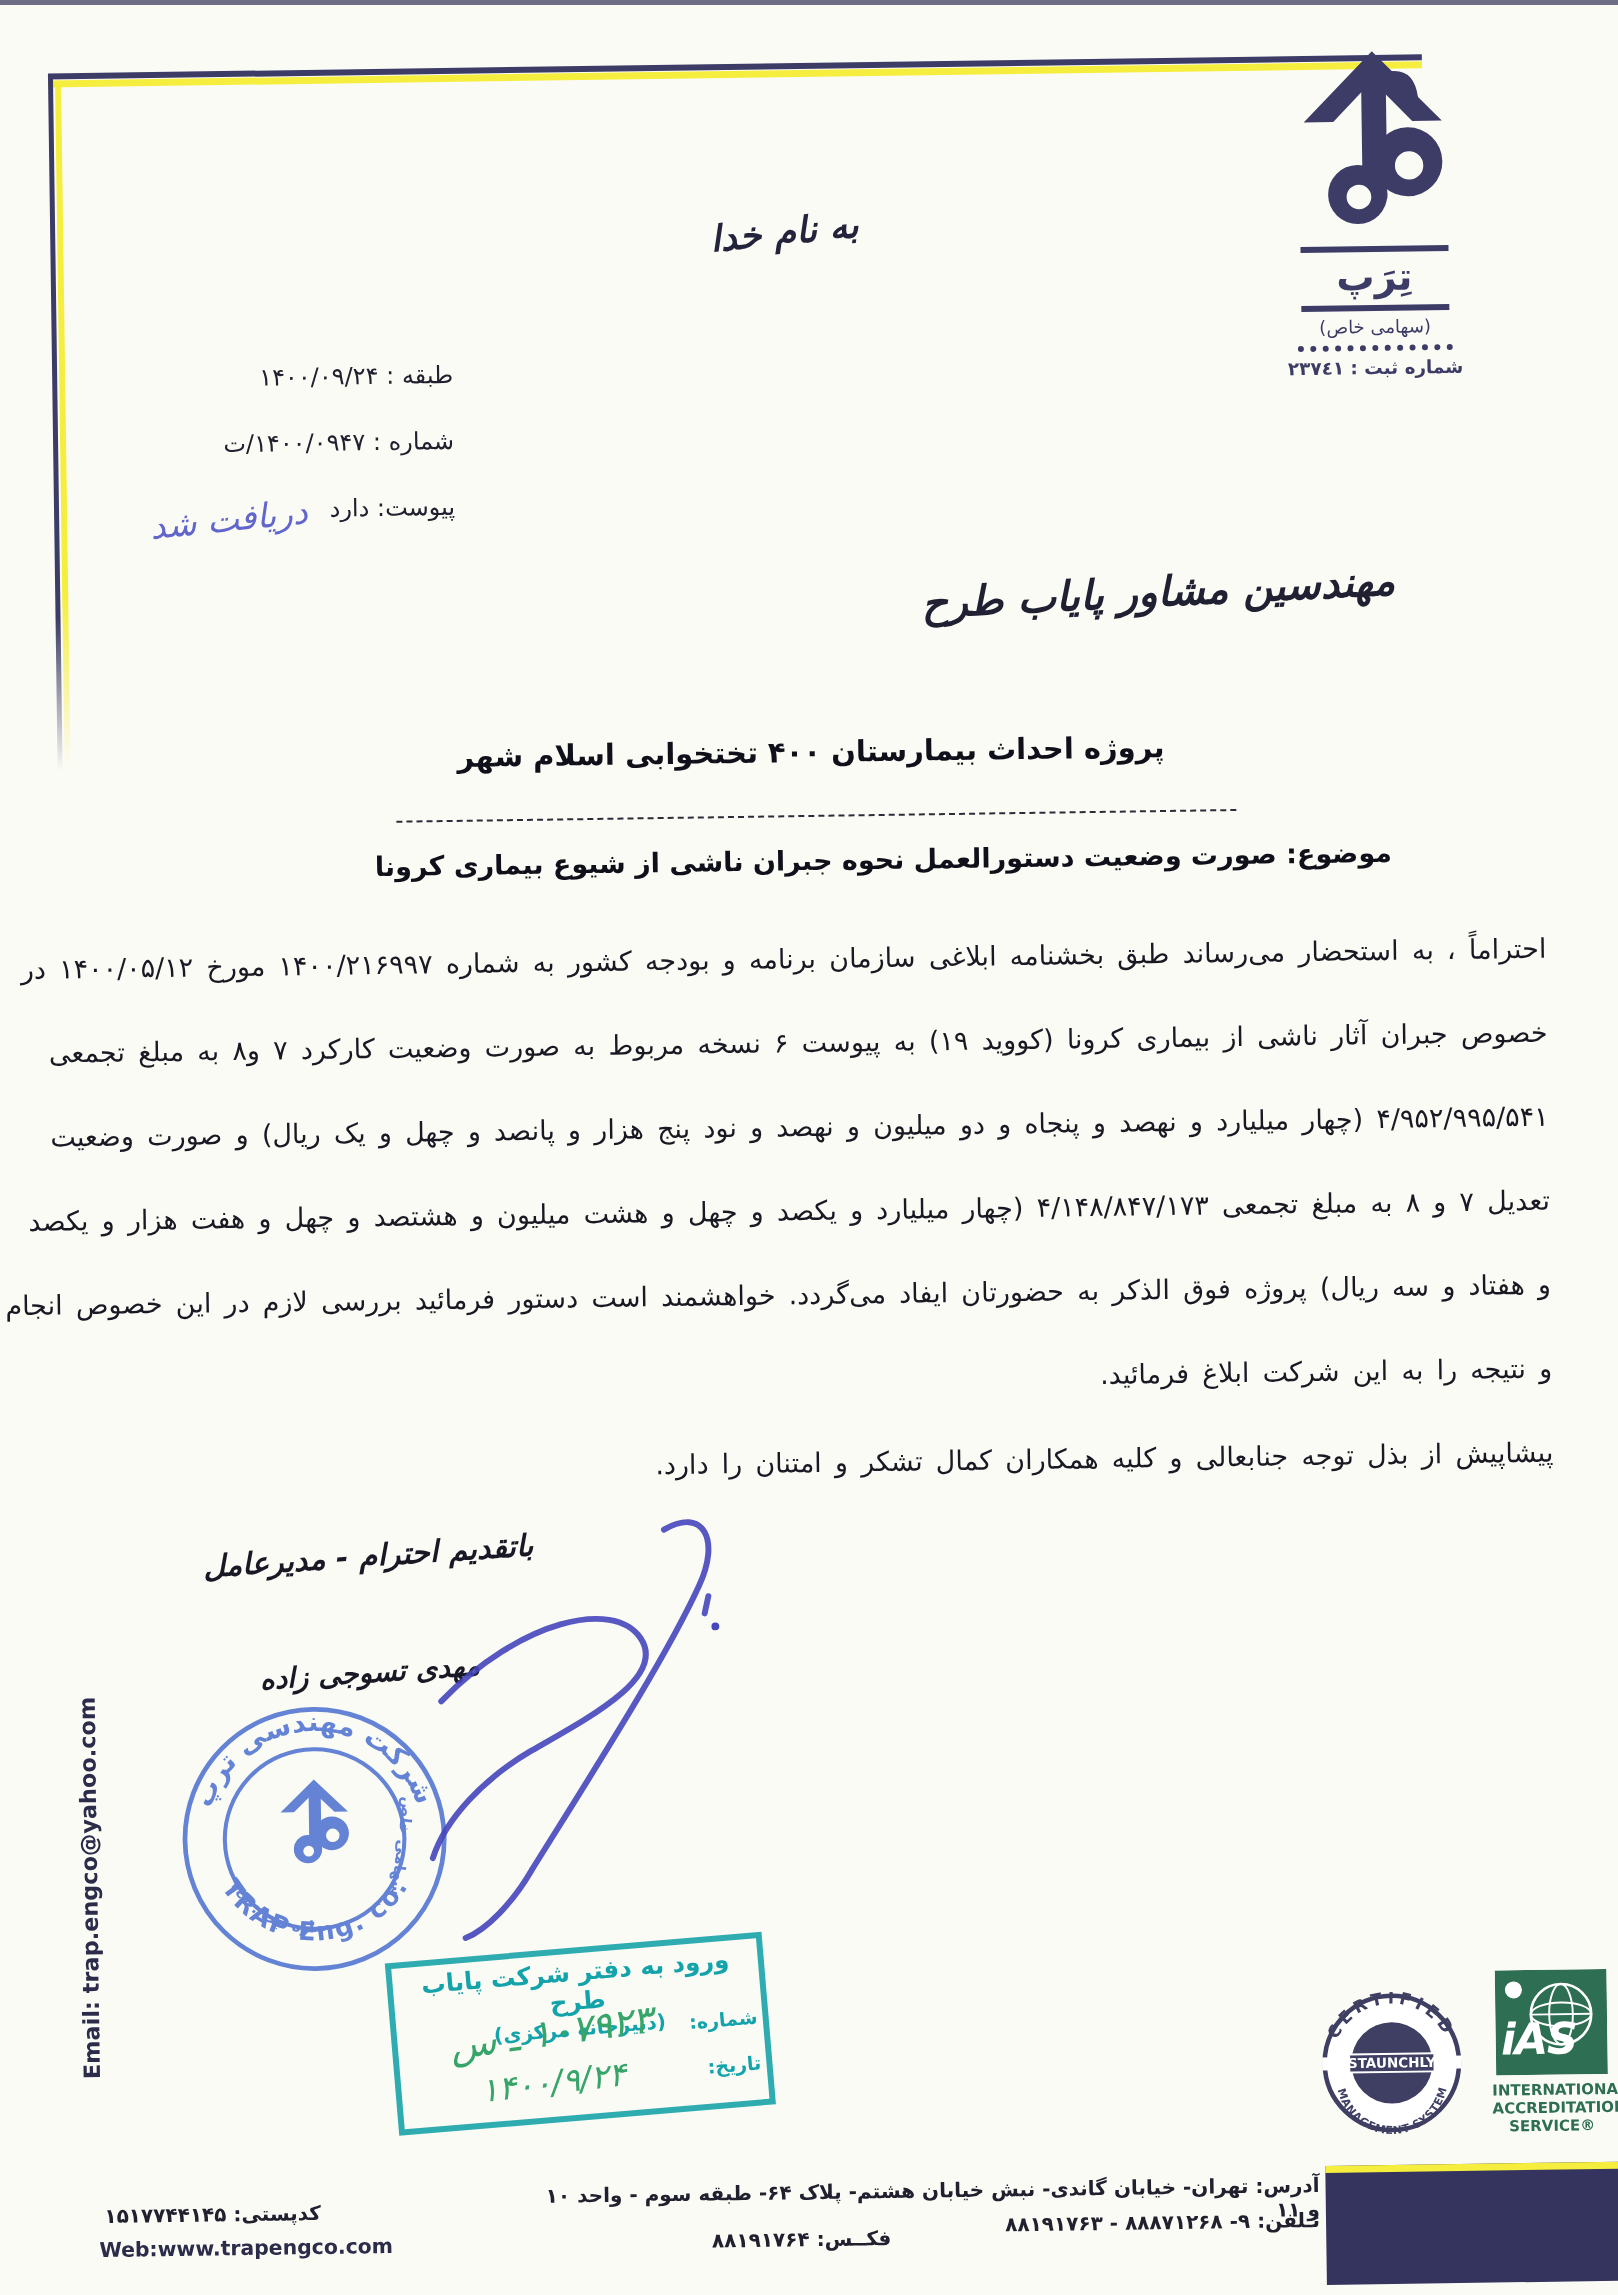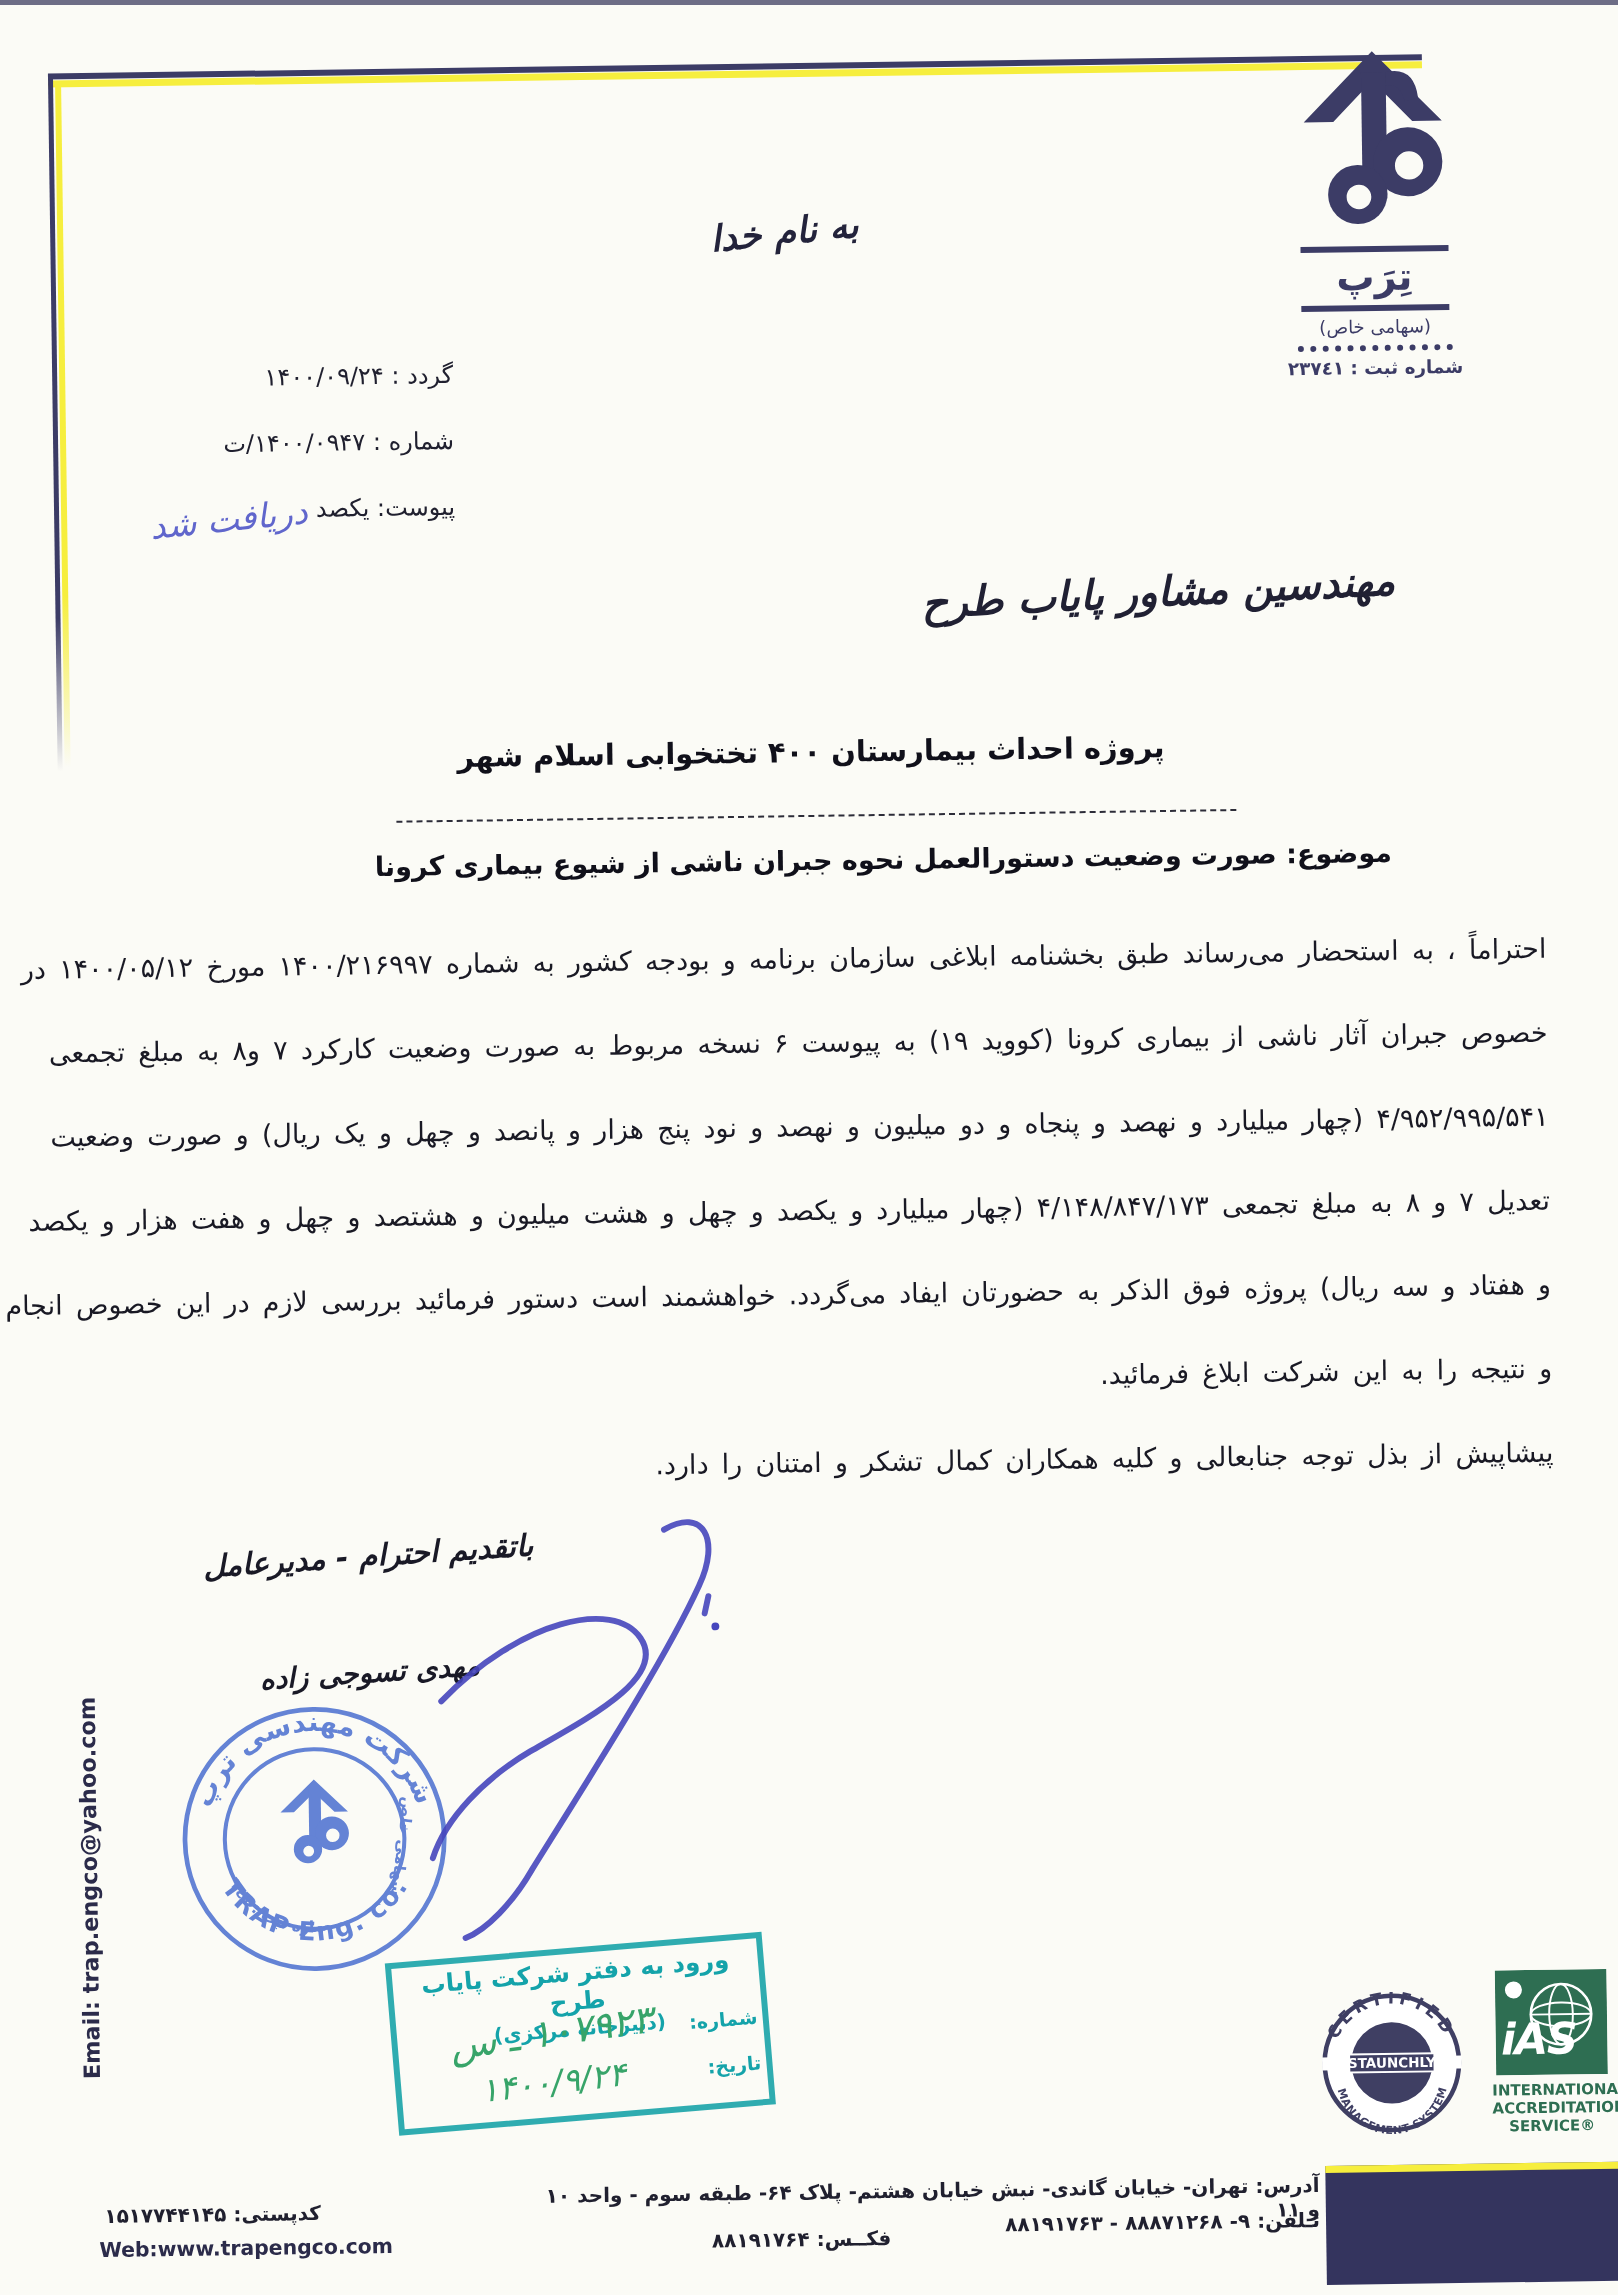--- a/index.html
+++ b/index.html
@@ -131,30 +131,30 @@
     <div class="logo-rule"></div>
     <div class="logo-type">(سهامی خاص)</div>
     <div class="logo-dotted"></div>
     <div class="logo-reg">شماره ثبت : ٢٣٧٤١</div>
   </div>
 
   <div class="abs bismillah">به نام خدا</div>
 
   <div class="abs meta">
     <div class="row">
-      <span>گردد :</span>
+      <span>طبقه :</span>
       <span>۱۴۰۰/۰۹/۲۴</span>
     </div>
     <div class="row">
       <span>شماره :</span>
       <span>۱۴۰۰/۰۹۴۷/ت</span>
     </div>
     <div class="row">
       <span>پیوست:</span>
-      <span>یکصد</span>
+      <span>دارد</span>
     </div>
   </div>
   <div class="abs received">دریافت شد</div>
 
   <div class="abs recipient">مهندسین مشاور پایاب طرح</div>
 
   <div class="abs proj-title">پروژه احداث بیمارستان ۴۰۰ تختخوابی اسلام شهر</div>
   <div class="abs dashes"></div>
   <div class="abs subject">موضوع: صورت وضعیت دستورالعمل نحوه جبران ناشی از شیوع بیماری کرونا</div>
 

